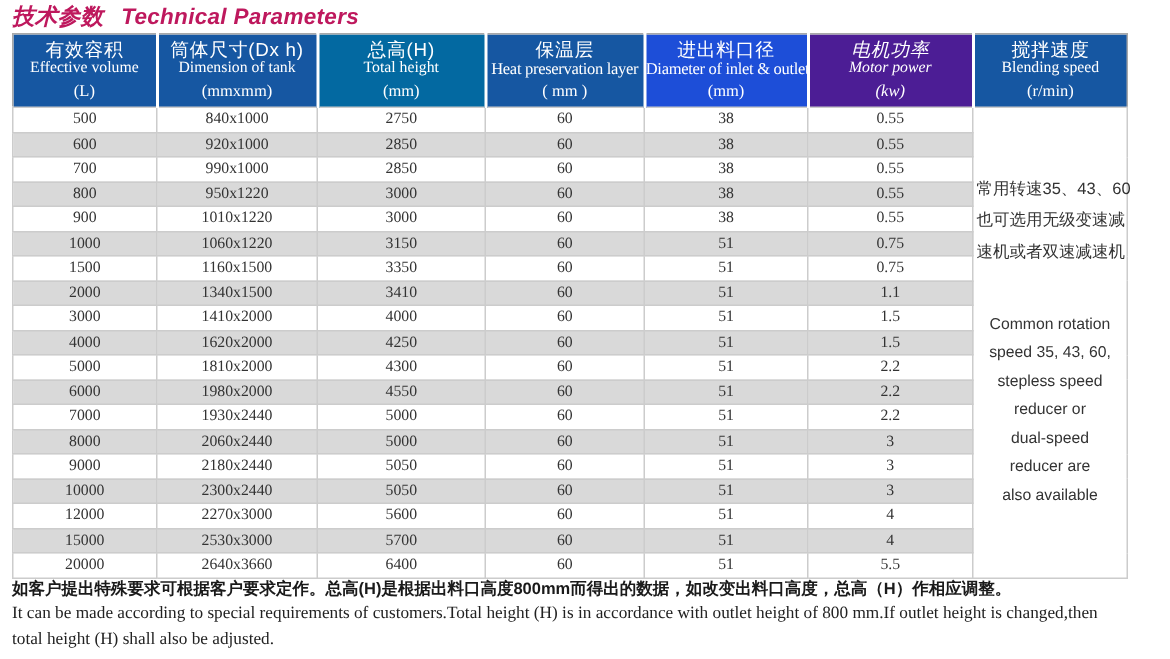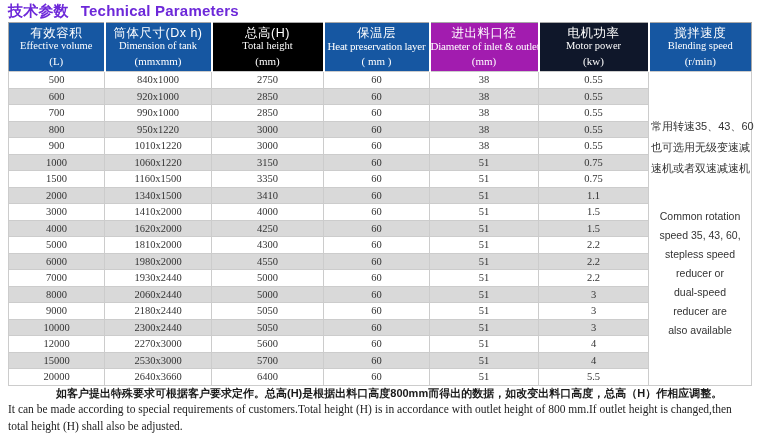--- a/index.html
+++ b/index.html
@@ -57,33 +57,33 @@
   .note-gap{height:28px;}
   .note-en div{
     font-family:Liberation Sans, sans-serif;
     font-size:10.5px;line-height:19px;color:#333;
   }
   .footer{
     position:absolute;left:8px;top:386px;width:768px;color:#1a1a1a;
   }
   .footer .f-zh{
     font-family:"Liberation Sans", sans-serif;
-    font-weight:bold;font-size:11px;line-height:15px;white-space:nowrap;margin-left:48px;
+    font-weight:bold;font-size:11px;line-height:15px;white-space:nowrap;
   }
   .footer .f-en{
     font-family:"Liberation Serif", serif;
     font-size:11.5px;line-height:16.5px;color:#222;white-space:nowrap;
   }
 </style>
 </head>
 <body>
 
 <div class="page">
 
-  <div class="title" style="color: #6d28d9;">
+  <div class="title" style="color: #be185d; font-style: italic;">
     <span class="zh">技术参数</span><span class="en">Technical Parameters</span>
   </div>
 
   <table class="params">
     <colgroup>
         <col style="width: 96px;">
         <col style="width: 107px;">
         <col style="width: 112px;">
         <col style="width: 106px;">
         <col style="width: 109px;">
@@ -95,36 +95,36 @@
           <th style="background: rgb(22, 87, 162);">
             <span class="th-zh">有效容积</span>
             <span class="th-en">Effective volume</span>
             <span class="th-unit">(L)</span>
           </th>
           <th style="background: rgb(22, 87, 162);">
             <span class="th-zh">筒体尺寸(Dx h)</span>
             <span class="th-en">Dimension of tank</span>
             <span class="th-unit">(mmxmm)</span>
           </th>
-          <th style="background: #000000;">
+          <th style="background: #0369a1;">
             <span class="th-zh">总高(H)</span>
             <span class="th-en">Total height</span>
             <span class="th-unit">(mm)</span>
           </th>
           <th style="background: rgb(22, 87, 162);">
             <span class="th-zh">保温层</span>
             <span class="th-en">Heat preservation layer</span>
             <span class="th-unit">( mm )</span>
           </th>
-          <th style="background: #a21caf;">
+          <th style="background: #1d4ed8;">
             <span class="th-zh">进出料口径</span>
             <span class="th-en">Diameter of inlet &amp; outlet</span>
             <span class="th-unit">(mm)</span>
           </th>
-          <th style="background: #0f172a;">
+          <th style="background: #4c1d95; font-style: italic;">
             <span class="th-zh">电机功率</span>
             <span class="th-en">Motor power</span>
             <span class="th-unit">(kw)</span>
           </th>
           <th style="background: rgb(22, 87, 162);">
             <span class="th-zh">搅拌速度</span>
             <span class="th-en">Blending speed</span>
             <span class="th-unit">(r/min)</span>
           </th>
         </tr>

